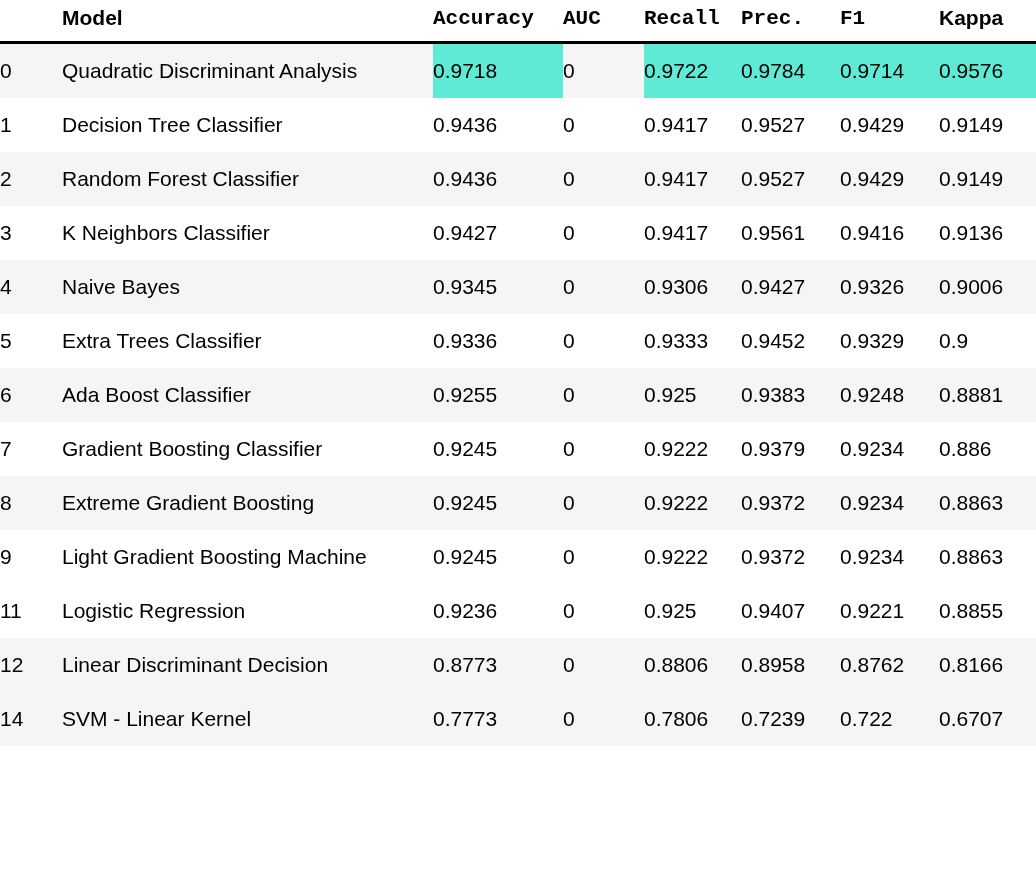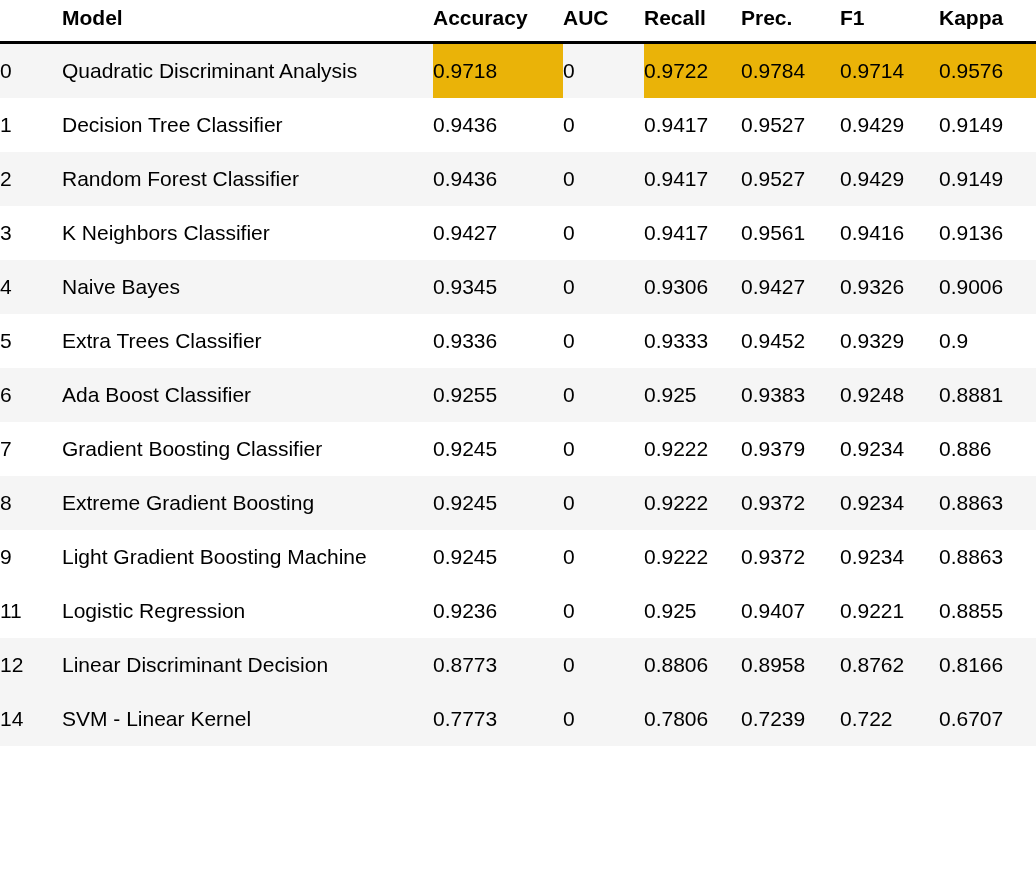--- a/index.html
+++ b/index.html
@@ -43,21 +43,21 @@
     font-size: 21px;
     padding: 6px 0 11px 0;
     background: #ffffff;
     border: none;
     border-bottom: 3px solid #000000;
     vertical-align: bottom;
     white-space: nowrap;
   }
   th.h-index { text-align: left; }
   th.h-model { text-align: left;  padding-left: 6px; }
-  th.h-num   { text-align: left;  padding-left: 14px; }
+  th.h-num   { text-align: left;  padding-left: 14px; font-family: Liberation Mono, monospace; }
   th.h-kappa { text-align: left;  padding-left: 16px; margin-left: 8px; }
 
   
   table.df tbody td,
   table.df tbody th {
     border: none;
     padding: 0;
     height: 54px;
     font-size: 21px;
     font-weight: normal;
@@ -86,21 +86,21 @@
     padding-left: 14px;
   }
   td.kappa {
     text-align: left;
     padding-left: 16px;
   }
 
   
   table.df tbody tr.stripe td.hl,
   table.df tbody td.hl {
-    background: #eab308;
+    background: #5eead4;
   }
 </style>
 </head>
 <body>
 
 <div id="table-wrap">
   <table class="df">
     <colgroup>
       <col class="c-index">
       <col class="c-model">

